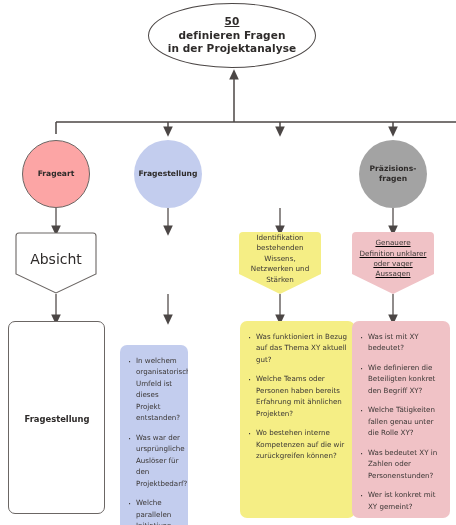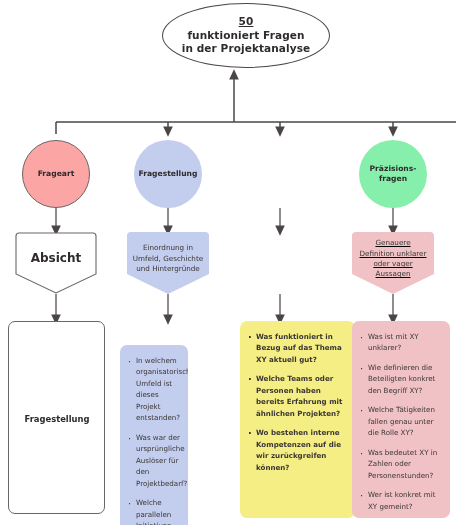--- a/index.html
+++ b/index.html
@@ -11,21 +11,21 @@
     position:relative;
   }
   #canvas{position:absolute;left:0;top:0;width:456px;height:525px;}
 
   
   #wires{position:absolute;left:0;top:0;width:456px;height:525px;}
 
   
   .root-ellipse{
     position:absolute;
-    left:162px;top:3px;width:168px;height:65px;
+    left:148px;top:3px;width:168px;height:65px;
     border:1.3px solid #4b4645;
     border-radius:50%;
     background:#ffffff;
     display:flex;align-items:center;justify-content:center;
     box-sizing:border-box;
     z-index:3;
   }
   .root-text{
     text-align:center;
     font-size:10.5px;
@@ -49,21 +49,21 @@
     text-align:center;
     font-size:7.6px;
     font-weight:bold;
     color:#2e2b2a;
     line-height:1.3;
     padding:0 4px;
   }
   .circ.plain{background:#fca5a5;border:1.1px solid #6b6664;}
   .circ.blue{background:#c3cdee;}
   .circ.yellow{background:#f5ee85;}
-  .circ.pink{background:#86efac;}
+  .circ.pink{background:#a3a3a3;}
 
   
   .penta{
     position:absolute;
     width:82px;height:62px;
     display:flex;align-items:center;justify-content:center;
     box-sizing:border-box;
     z-index:3;
   }
   .penta .lbl{
@@ -73,21 +73,21 @@
     color:#3a3634;
     line-height:1.45;
     padding:0 5px;
     margin-bottom:8px;
     z-index:2;
   }
   .penta .body{
     position:absolute;left:0;top:0;width:100%;height:100%;
     z-index:1;
   }
-  .penta.plain .lbl{font-weight:bold;color:#2e2b2a;font-size:12px;}
+  .penta.plain .lbl{font-weight:normal;color:#2e2b2a;font-size:14px;}
 
   
   .listbox{
     position:absolute;
     border-radius:7px;
     box-sizing:border-box;
     z-index:3;
     padding:10px 7px 8px 8px;
     overflow:hidden;
   }
@@ -145,21 +145,21 @@
 
     <path d="M56,294 L56,320" stroke="#6b6664" stroke-width="1.5" fill="none" marker-end="url(#ah)"></path>
     <path d="M168,294 L168,320" stroke="#6b6664" stroke-width="1.5" fill="none" marker-end="url(#ah)"></path>
     <path d="M280,294 L280,320" stroke="#6b6664" stroke-width="1.5" fill="none" marker-end="url(#ah)"></path>
     <path d="M393,294 L393,320" stroke="#6b6664" stroke-width="1.5" fill="none" marker-end="url(#ah)"></path>
   </svg>
 
   <div class="root-ellipse">
     <div class="root-text">
       <span class="root-num">50</span><br>
-      <span>funktioniert Fragen</span><br>
+      <span>definieren Fragen</span><br>
       <span>in der Projektanalyse</span>
     </div>
   </div>
 
   <div class="circ plain" style="left:22px;top:140px;">
     <span class="lbl">Frageart</span>
   </div>
   <div class="circ blue" style="left:134px;top:140px;">
     <span class="lbl">Fragestellung</span>
   </div>
@@ -167,27 +167,27 @@
     <span class="lbl">Präzisions-fragen</span>
   </div>
 
   <div class="penta plain" style="left:15px;top:232px;">
     <svg class="body" viewBox="0 0 82 62" preserveAspectRatio="none">
       <path d="M4,1 H78 a3,3 0 0 1 3,3 V42 L41,61 L1,42 V4 a3,3 0 0 1 3,-3 z" fill="#ffffff" stroke="#6b6664" stroke-width="1.1"></path>
     </svg>
     <span class="lbl">Absicht</span>
   </div>
 
-  <div class="penta" style="left:127px;top:232px;">
+
+  <div class="penta" style="left:239px;top:232px;">
     <svg class="body" viewBox="0 0 82 62" preserveAspectRatio="none">
-      <path d="M4,0 H78 a4,4 0 0 1 4,4 V42 L41,62 L0,42 V4 a4,4 0 0 1 4,-4 z" fill="#c3cdee"></path>
+      <path d="M4,0 H78 a4,4 0 0 1 4,4 V42 L41,62 L0,42 V4 a4,4 0 0 1 4,-4 z" fill="#f5ee85"></path>
     </svg>
-    <span class="lbl">Einordnung in Umfeld, Geschichte und Hintergründe</span>
-  </div>
-
+    <span class="lbl">Identifikation bestehenden Wissens, Netzwerken und Stärken</span>
+  </div>
 
   <div class="penta" style="left:352px;top:232px;text-decoration:underline;">
     <svg class="body" viewBox="0 0 82 62" preserveAspectRatio="none">
       <path d="M4,0 H78 a4,4 0 0 1 4,4 V42 L41,62 L0,42 V4 a4,4 0 0 1 4,-4 z" fill="#f0c2c6"></path>
     </svg>
     <span class="lbl">Genauere Definition unklarer oder vager Aussagen</span>
   </div>
 
   <div class="listbox plain centerbox" style="left:8px;top:321px;width:97px;height:193px;">
     <span class="lbl">Fragestellung</span>
@@ -195,32 +195,32 @@
 
   <div class="listbox blue" style="left:120px;top:321px;width:68px;height:197px;margin-top:24px;">
     <ul>
       <li>In welchem organisatorischen Umfeld ist dieses Projekt entstanden?</li>
       <li>Was war der ursprüngliche Auslöser für den Projektbedarf?</li>
       <li>Welche parallelen Initiativen laufen derzeit im Unternehmen?</li>
       <li>Welche äußeren Umstände (Markt, Politik, Technologie) beeinflussen das Projekt?</li>
     </ul>
   </div>
 
-  <div class="listbox yellow" style="left:240px;top:321px;width:115px;height:197px;font-weight:bold;">
+  <div class="listbox yellow" style="left:240px;top:321px;width:115px;height:197px;">
     <ul>
       <li>Was funktioniert in Bezug auf das Thema XY aktuell gut?</li>
       <li>Welche Teams oder Personen haben bereits Erfahrung mit ähnlichen Projekten?</li>
       <li>Wo bestehen interne Kompetenzen auf die wir zurückgreifen können?</li>
 
     </ul>
   </div>
 
   <div class="listbox pink" style="left:352px;top:321px;width:98px;height:197px;">
     <ul>
-      <li>Was ist mit XY unklarer?</li>
+      <li>Was ist mit XY bedeutet?</li>
       <li>Wie definieren die Beteiligten konkret den Begriff XY?</li>
       <li>Welche Tätigkeiten fallen genau unter die Rolle XY?</li>
       <li>Was bedeutet XY in Zahlen oder Personenstunden?</li>
       <li>Wer ist konkret mit XY gemeint?</li>
     </ul>
   </div>
 
 </div>
 
 </body></html>

